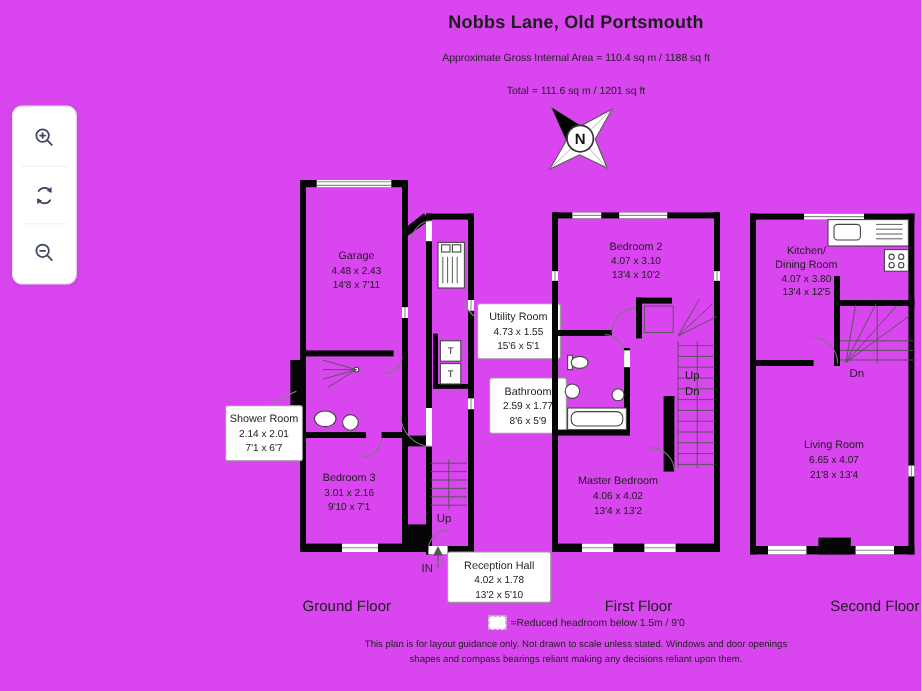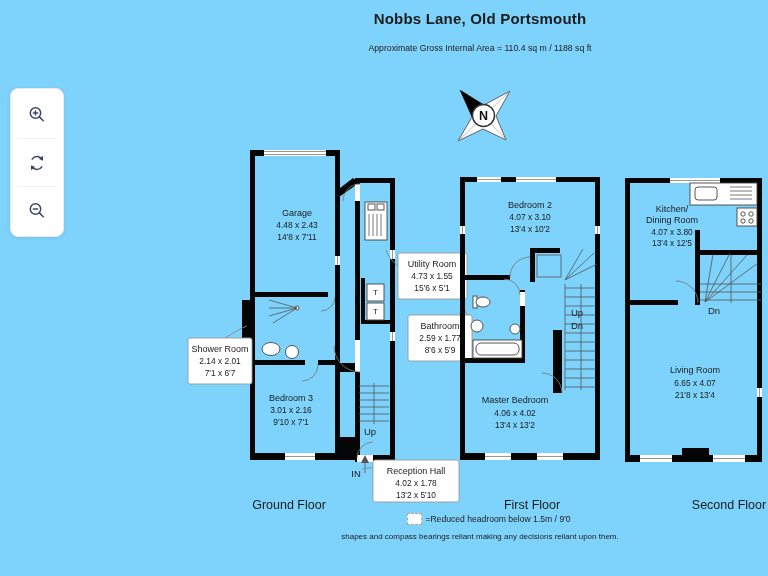--- a/index.html
+++ b/index.html
@@ -1,16 +1,16 @@
 <!DOCTYPE html>
 <html><head>
 <meta charset="utf-8">
 <style>
   html,body{margin:0;padding:0;background:#fff;}
-  .page{position:relative;width:768px;height:576px;background:#7dd3fc;overflow:hidden;
+  .page{position:relative;width:768px;height:576px;background:#d946ef;overflow:hidden;
         font-family:"Liberation Sans",sans-serif;color:#1c1c1c;}
   
   .hdr{position:absolute;left:192px;top:10px;width:576px;text-align:center;}
   .hdr .title{font-size:15px;font-weight:700;margin:0 0 6px 0;letter-spacing:.2px;}
   .hdr .sub{font-size:8.7px;line-height:11px;margin:16px;color:#222;}
   
   .toolbar{position:absolute;left:10px;top:88px;width:52px;background:#fff;
            border:1px solid #e9eaef;border-radius:8px;box-shadow:0 1px 4px rgba(30,35,60,.10);
            display:flex;flex-direction:column;padding:2px 0;}
   .toolbar button{border:0;background:none;height:47px;display:flex;align-items:center;
@@ -44,20 +44,21 @@
         font-size:8px;line-height:12.5px;color:#222;}
 </style>
 </head>
 <body>
 
 <div class="page">
 
   <div class="hdr">
     <div class="title">Nobbs Lane, Old Portsmouth</div>
     <p class="sub">Approximate Gross Internal Area = 110.4 sq m / 1188 sq ft</p>
+    <p class="sub">Total = 111.6 sq m / 1201 sq ft</p>
   </div>
 
   <div class="toolbar">
     <button title="">
       <svg width="20" height="20" viewBox="0 0 20 20">
         <circle class="tico" cx="8.5" cy="8" r="5.2"></circle>
         <line class="tico" x1="12.4" y1="11.9" x2="16.2" y2="15.7"></line>
         <line class="tico" x1="8.5" y1="5.9" x2="8.5" y2="10.1"></line>
         <line class="tico" x1="6.4" y1="8" x2="10.6" y2="8"></line>
       </svg>
@@ -359,16 +360,17 @@
     <text class="floorlab" x="347" y="369" text-anchor="middle">First Floor</text>
     <text class="floorlab" x="544" y="369" text-anchor="middle">Second Floor</text>
   </svg>
 
   <div class="legend">
     <span class="box"></span>
     <span>=Reduced headroom below 1.5m / 9'0</span>
   </div>
 
   <div class="disc">
+    <div>This plan is for layout guidance only. Not drawn to scale unless stated. Windows and door openings</div>
     <div>shapes and compass bearings reliant making any decisions reliant upon them.</div>
   </div>
 
 </div>
 
 </body></html>

